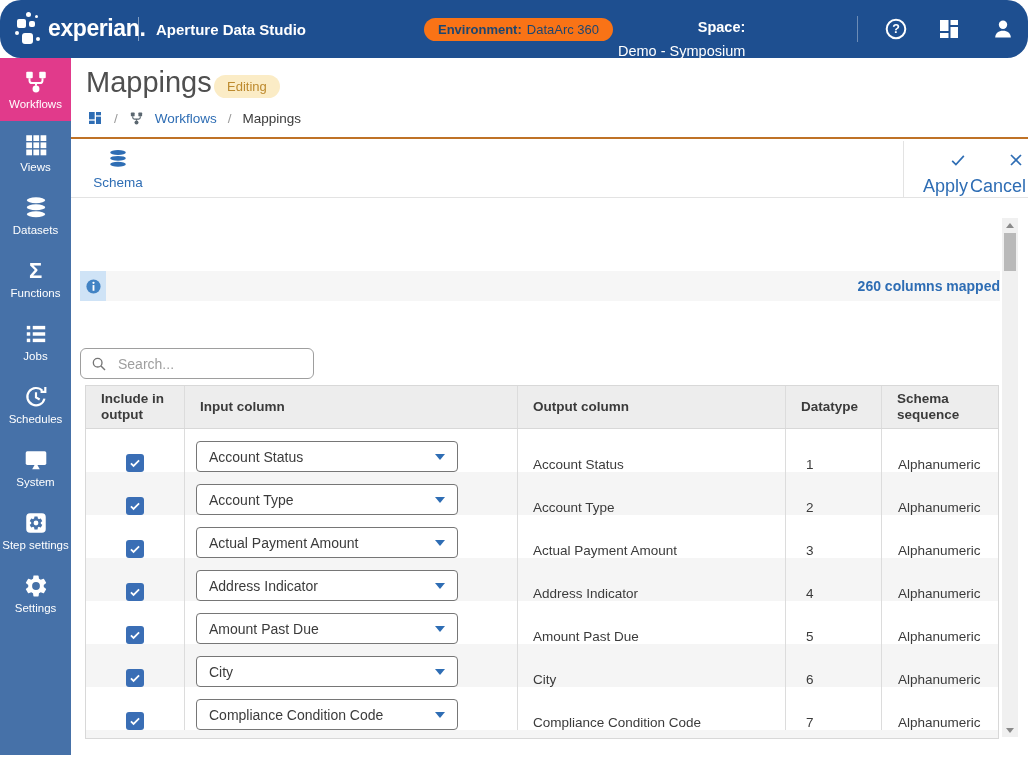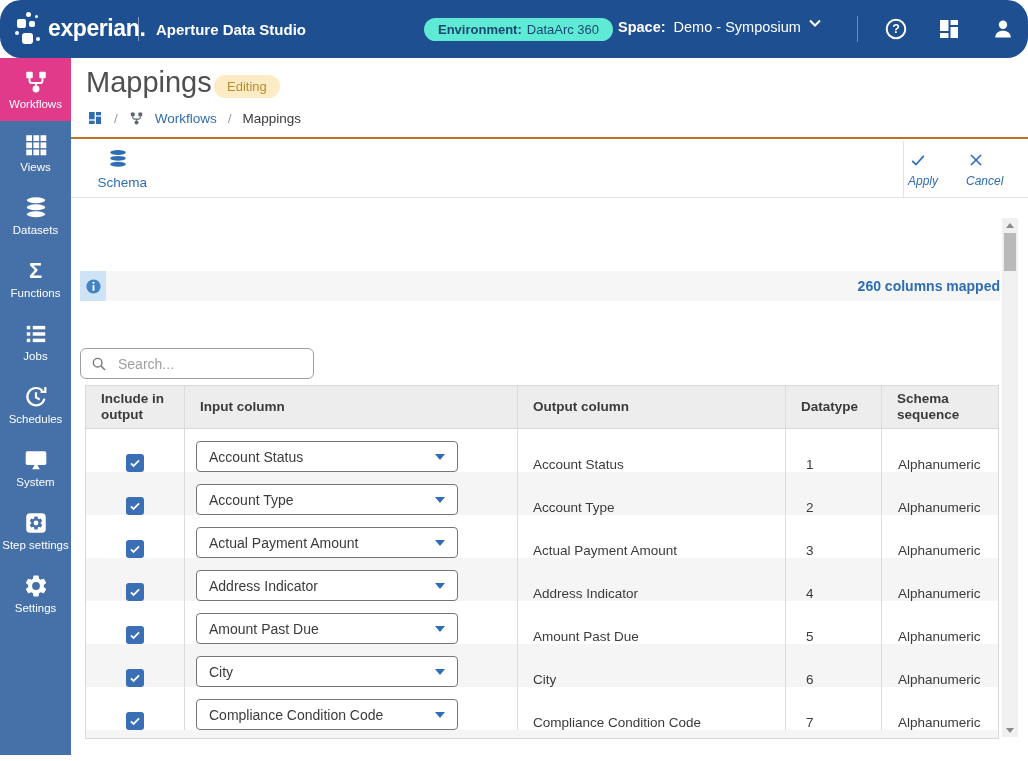--- a/index.html
+++ b/index.html
@@ -26,28 +26,28 @@
   .topbar-divider {
     position:absolute; left:138px; top:17px; width:1px; height:24px;
     background:rgba(255,255,255,0.45);
   }
   .app-title {
     position:absolute; left:156px; top:21px; color:#fff;
     font-size:15px; font-weight:700;
   }
   .env-pill {
     position:absolute; left:424px; top:18px; height:23px;
-    background:#5eead4; border-radius:12px; padding:0 14px;
+    background:#f97316; border-radius:12px; padding:0 14px;
     display:flex; align-items:center; gap:5px;
     font-size:13px; color:#1d4670;
   }
   .env-pill b { font-weight:700; }
   .space-select {
-    position:absolute; left:618px; top:19px; display:flex; align-items:flex-start;
-    gap:8px; color:#fff; font-size:14.5px; cursor:pointer;
+    position:absolute; left:618px; top:19px; display:flex; align-items:flex-end;
+    gap:8px; color:#fff; font-size:14.5px; cursor:pointer;flex-direction:column;
   }
   .space-select b { font-weight:700; }
   .topbar-divider2 {
     position:absolute; left:857px; top:16px; width:1px; height:26px;
     background:rgba(255,255,255,0.35);
   }
   .top-icon { position:absolute; top:17px; width:24px; height:24px; }
   .top-icon svg { width:24px; height:24px; display:block; }
 
   
@@ -90,27 +90,27 @@
   
   .toolbar {
     position:absolute; left:71px; top:141px; width:957px; height:57px;
     background:#fff; border-bottom:1px solid #e3e3e3;
   }
   .tool-schema {
     position:absolute; left:18px; top:7px; width:58px; text-align:center;
     color:#2e6db4; font-size:13.5px; cursor:pointer;
   }
   .tool-schema svg { width:22px; height:22px; display:inline-block; }
-  .tool-schema .tool-label { display:block; margin-top:2px;text-align:right; }
+  .tool-schema .tool-label { display:block; margin-top:2px; }
   .toolbar-right-divider {
     position:absolute; right:124px; top:0; width:1px; height:56px; background:#e3e3e3;
   }
   .tool-apply, .tool-cancel {
-    position:absolute; top:9px; width:60px; text-align:left;
-    color:#2e6db4; font-size:12px; cursor:pointer;font-style:italic;
+    position:absolute; top:9px; width:60px; text-align:right;
+    color:#2e6db4; font-size:18px; cursor:pointer;
   }
   .tool-apply { right:60px; }
   .tool-cancel { right:2px; }
   .tool-apply svg, .tool-cancel svg { width:20px; height:20px; display:inline-block; }
   .tool-apply .tool-label, .tool-cancel .tool-label { display:block; margin-top:1px; }
 
   
   .content { position:absolute; left:71px; top:199px; width:957px; height:556px; background:#fff; }
 
   .btn-row { position:absolute; left:9px; top:19px; display:flex; gap:6px; }

